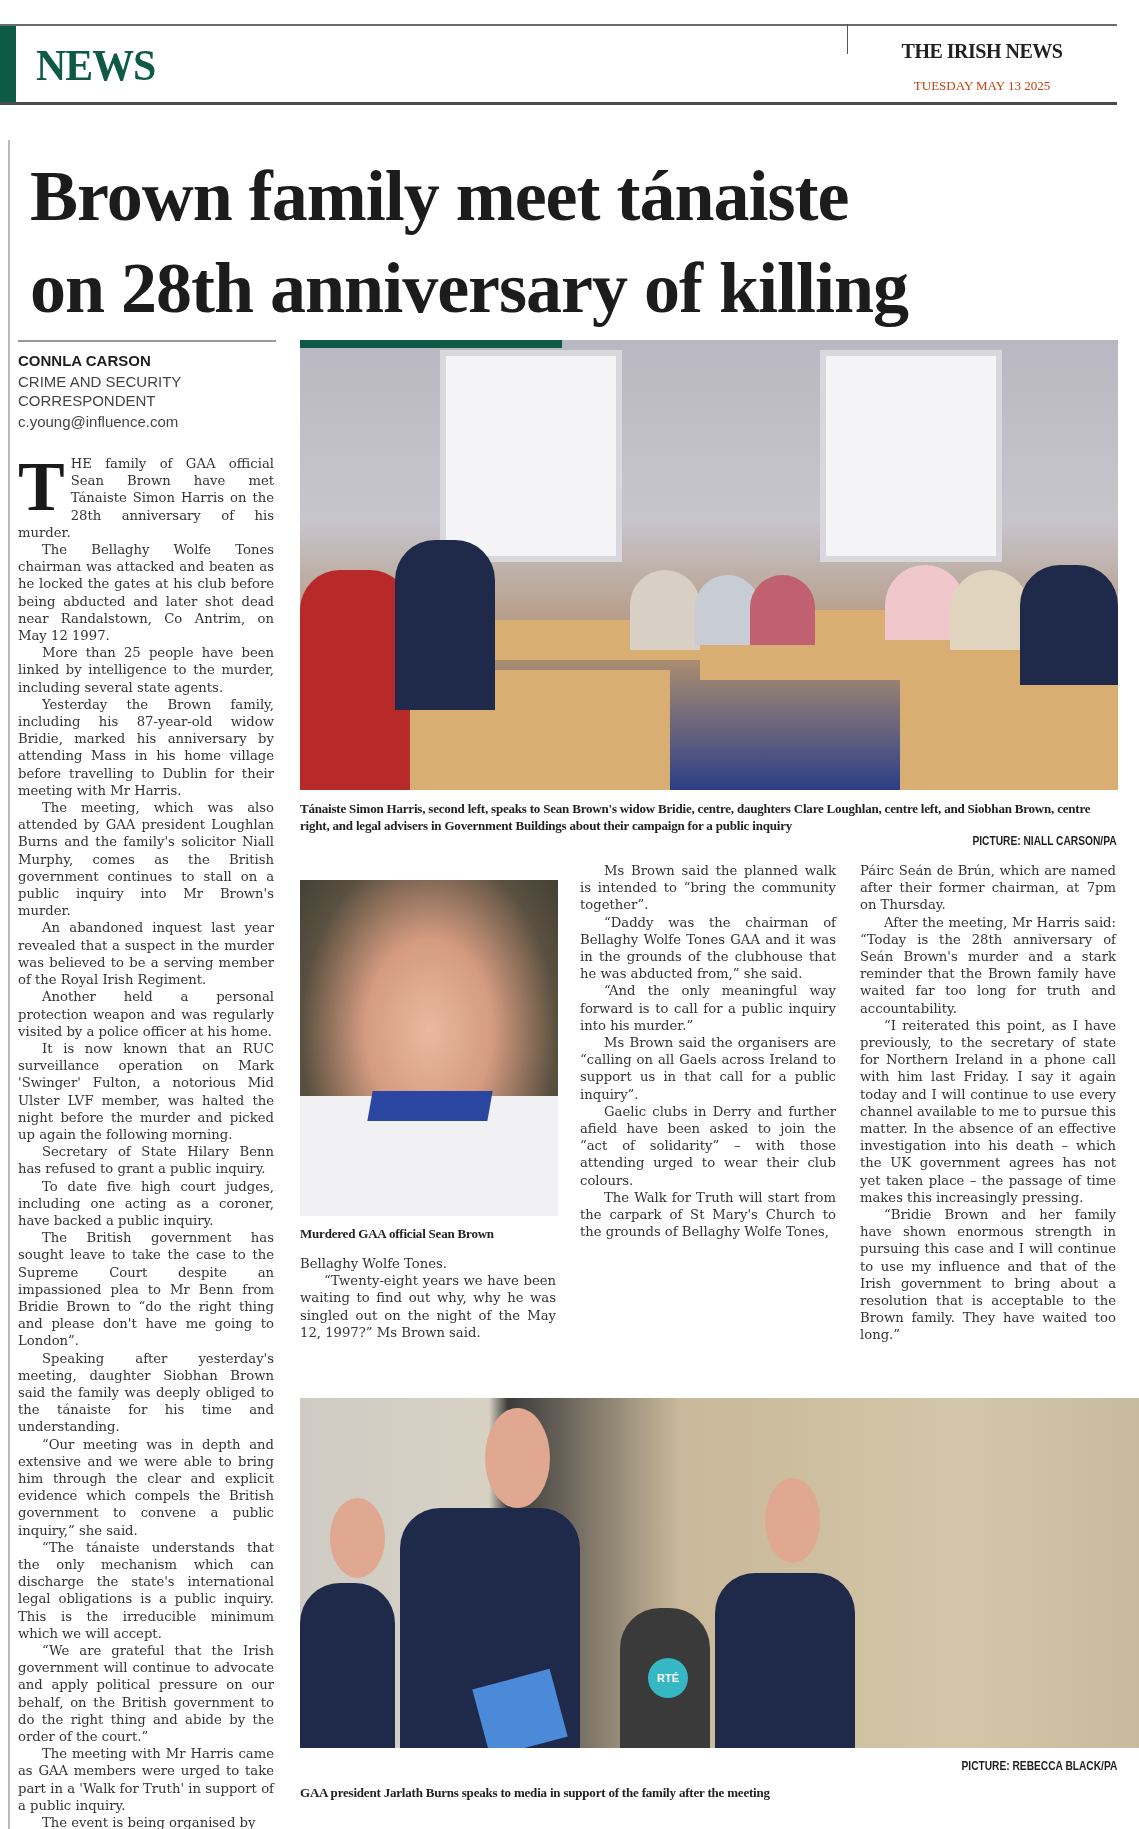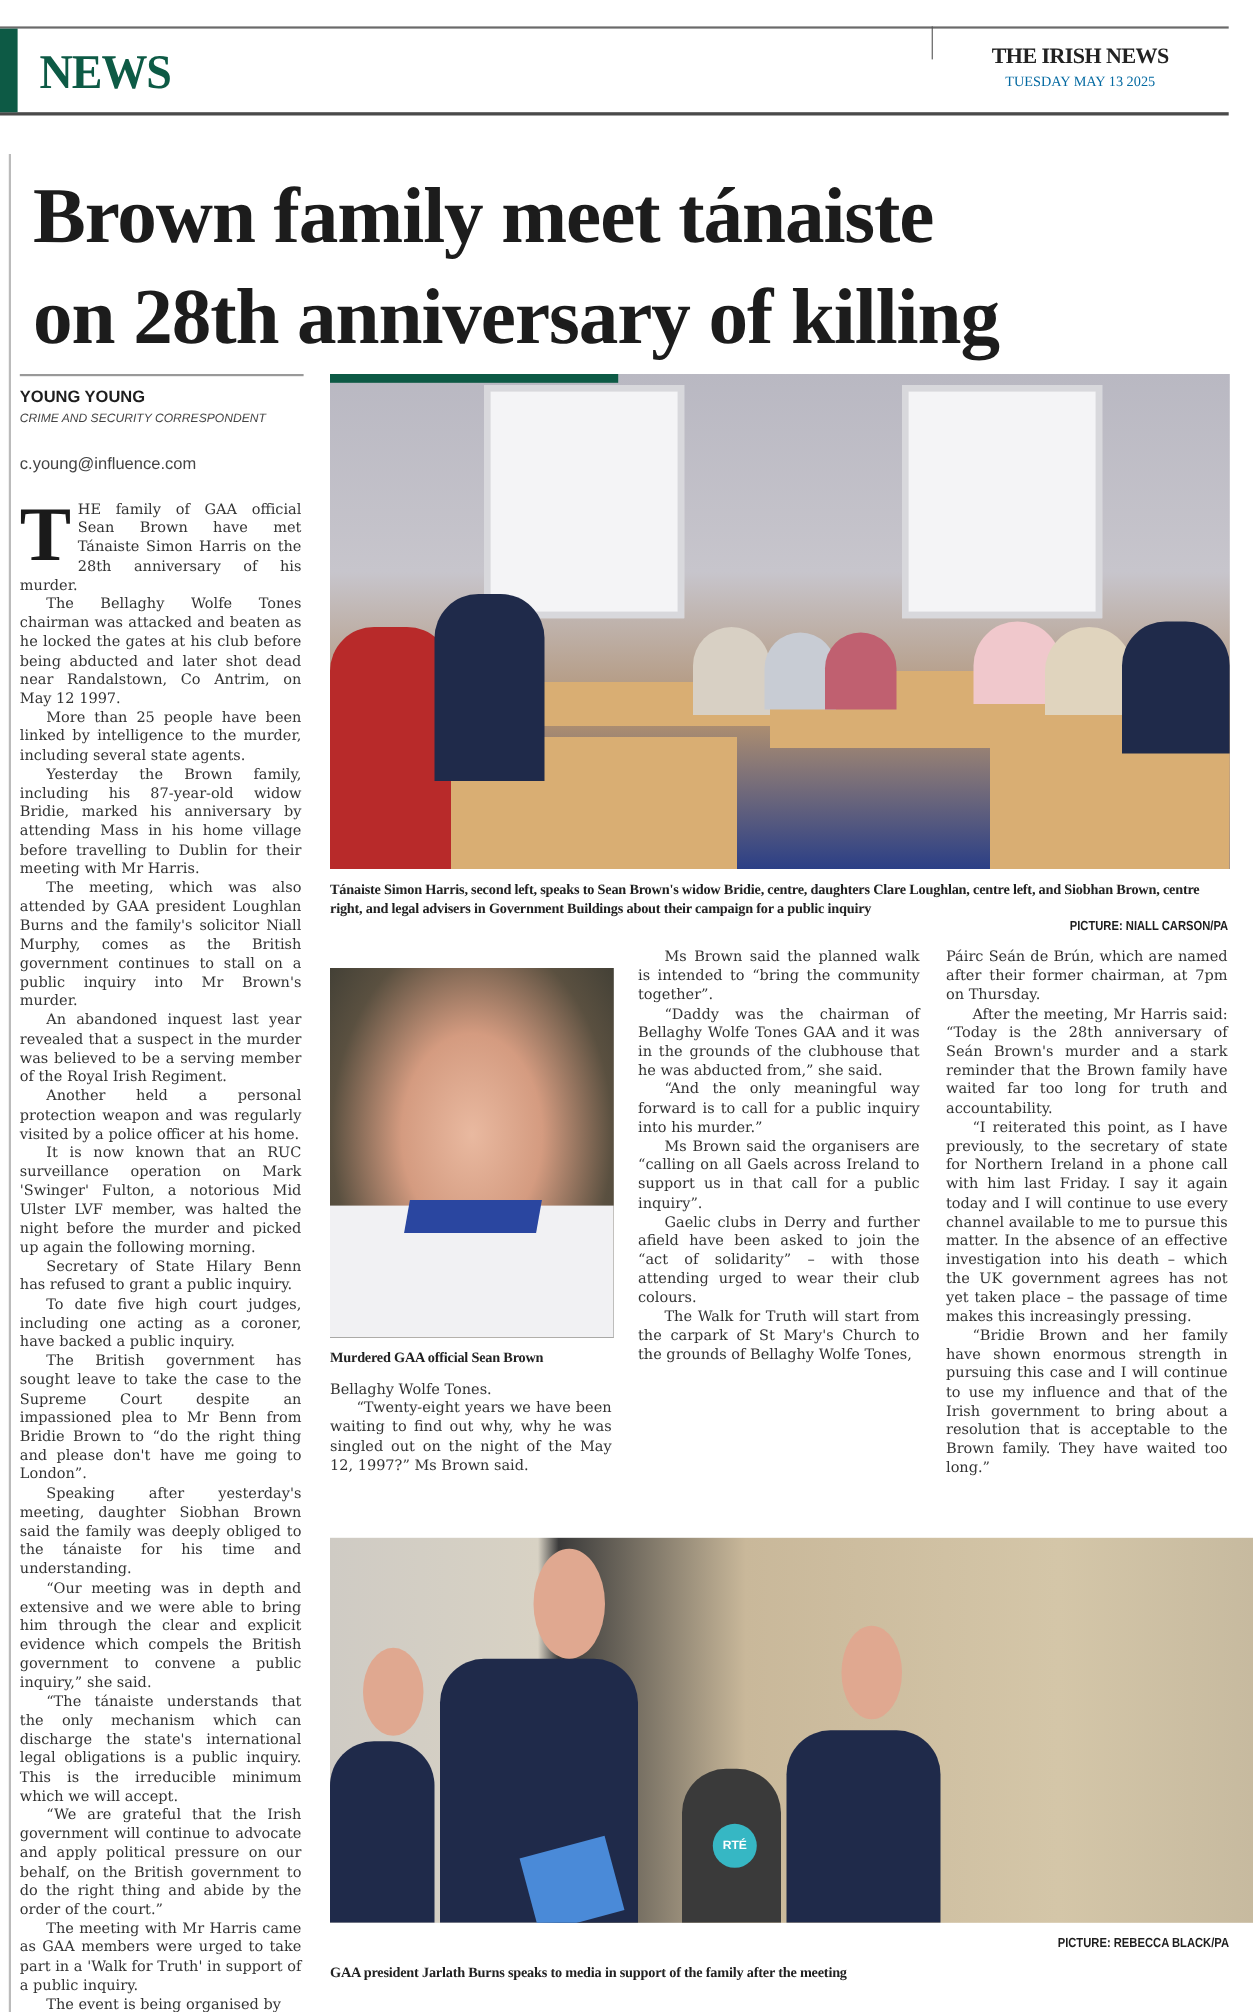--- a/index.html
+++ b/index.html
@@ -4,30 +4,30 @@
 <style>
   html, body { margin:0; padding:0; background:#ffffff; }
   body { width:1139px; height:1829px; position:relative; overflow:hidden; font-family:"DejaVu Serif", serif; color:#2a2a2a; }
 
   
   .masthead { position:absolute; left:0; top:24px; width:1117px; height:76px; border-top:2px solid #6a6a6a; border-bottom:3px solid #4a4a4a; }
   .masthead .greenbar { position:absolute; left:0; top:0; width:16px; height:76px; background:#0d5a45; }
   .masthead .section { position:absolute; left:36px; top:14px; font-family:"Liberation Serif", serif; font-weight:bold; font-size:44px; color:#0d5a45; letter-spacing:-1px; transform:scaleX(0.95); transform-origin:left; }
   .masthead .divider { position:absolute; left:847px; top:-2px; width:1px; height:30px; background:#555; }
   .masthead .brand { position:absolute; left:847px; width:270px; top:14px; text-align:center; font-family:"Liberation Serif", serif; font-weight:bold; font-size:20px; color:#222; letter-spacing:-0.5px; }
-  .masthead .date { position:absolute; left:847px; width:270px; top:40px; text-align:center; font-family:"Liberation Serif", serif; font-size:13px; color:#0369a1; }
+  .masthead .date { position:absolute; left:847px; width:270px; top:52px; text-align:center; font-family:"Liberation Serif", serif; font-size:13px; color:#c2410c; }
 
   
   .leftrule { position:absolute; left:8px; top:140px; width:2px; height:1690px; background:#bbb; }
   .headline { position:absolute; left:18px; top:138px; width:1100px; font-family:"Liberation Serif", serif; font-size:72px; line-height:92px; color:#1c1c1c; letter-spacing:-1px; }
 
   
   .byline-rule { position:absolute; left:18px; top:340px; width:258px; height:2px; background:#999; }
   .byline-name { position:absolute; left:18px; top:352px; font-family:"Liberation Sans", sans-serif; font-weight:bold; font-size:15px; color:#1e1e1e; }
-  .byline-role { position:absolute; left:18px; top:372px; width:260px; font-family:"Liberation Sans", sans-serif; font-size:11px; line-height:19px; color:#444;font-style:italic; }
+  .byline-role { position:absolute; left:18px; top:372px; width:260px; font-family:"Liberation Sans", sans-serif; font-size:15px; line-height:19px; color:#444; }
   .byline-email { position:absolute; left:18px; top:413px; font-family:"Liberation Sans", sans-serif; font-size:15px; color:#444; }
 
   
   .col { position:absolute; font-family:"DejaVu Serif", serif; font-size:13.2px; line-height:17.2px; color:#333; text-align:justify; }
   .col p { margin:0; text-indent:24px; }
   .col p.noindent { text-indent:0; }
   .col1 { left:18px; top:455px; width:256px; }
   .dropcap { float:left; font-family:"Liberation Serif", serif; font-weight:bold; font-size:70px; line-height:56px; margin:4px 6px 0 0; color:#1a1a1a; }
   .col2 { left:300px; top:1380px; width:256px; }
   .col3 { left:580px; top:862px; width:256px; }
@@ -66,21 +66,21 @@
 </div>
 
 <div class="leftrule"></div>
 
 <h1 class="headline" style="margin:12px;font-weight:bold;">
   <span>Brown family meet tánaiste</span><br>
   <span>on 28th anniversary of killing</span>
 </h1>
 
 <div class="byline-rule"></div>
-<div class="byline-name">YOUNG YOUNG</div>
+<div class="byline-name">CONNLA CARSON</div>
 <div class="byline-role">CRIME AND SECURITY CORRESPONDENT</div>
 <div class="byline-email">c.young@influence.com</div>
 
 <div class="col col1">
   <p class="noindent"><span class="dropcap">T</span><span>HE family of GAA official Sean Brown have met Tánaiste Simon Harris on the 28th anniversary of his murder.</span></p>
   <p>The Bellaghy Wolfe Tones chairman was attacked and beaten as he locked the gates at his club before being abducted and later shot dead near Randalstown, Co Antrim, on May 12 1997.</p>
   <p>More than 25 people have been linked by intelligence to the murder, including several state agents.</p>
   <p>Yesterday the Brown family, including his 87-year-old widow Bridie, marked his anniversary by attending Mass in his home village before travelling to Dublin for their meeting with Mr Harris.</p>
   <p>The meeting, which was also attended by GAA president Loughlan Burns and the family's solicitor Niall Murphy, comes as the British government continues to stall on a public inquiry into Mr Brown's murder.</p>
   <p>An abandoned inquest last year revealed that a suspect in the murder was believed to be a serving member of the Royal Irish Regiment.</p>

